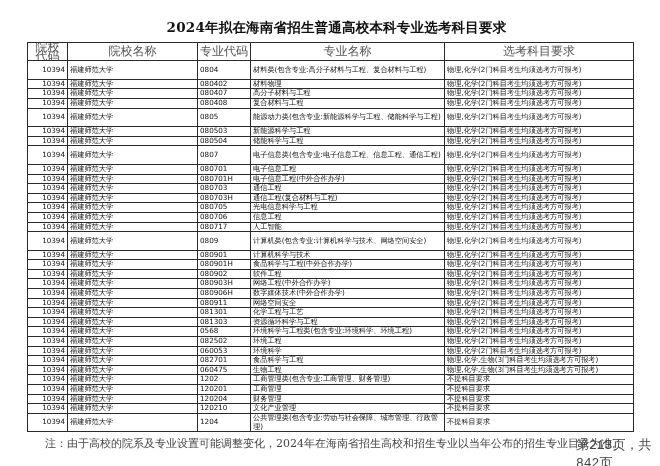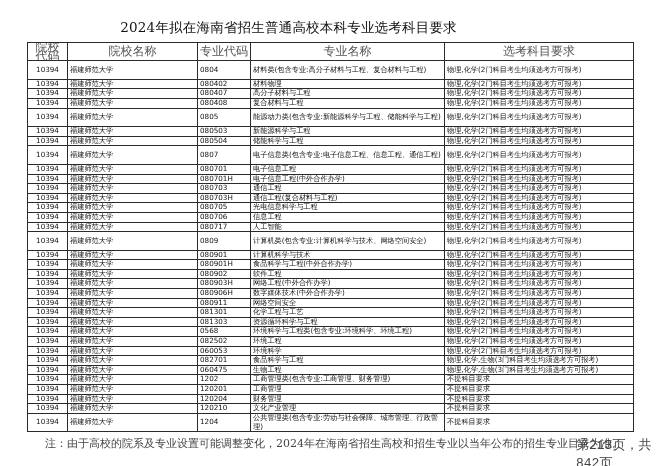--- a/index.html
+++ b/index.html
@@ -1,30 +1,30 @@
 <!DOCTYPE html>
 <html><head>
 <meta charset="utf-8">
 <style>
   html, body { margin: 0; padding: 0; background: #ffffff; }
   body { width: 660px; height: 466px; position: relative; overflow: hidden;
          font-family: "DejaVu Sans", "Liberation Sans", sans-serif; color: #111; }
   .title { position: absolute; top: 19px; left: 0; width: 577px; text-align: center;
-           font-family: "DejaVu Serif", "Liberation Serif", serif; font-weight: normal;
-           font-size: 13.5px; letter-spacing: 0.2px; color: #111; }
+           font-family: "DejaVu Serif", "Liberation Serif", serif; font-weight: bold;
+           font-size: 13.5px; letter-spacing: 0.2px; color: #111; padding-left: 48px; }
   table.grid { position: absolute; top: 42px; left: 27px; width: 606px;
                border-collapse: collapse; table-layout: fixed; }
   table.grid td, table.grid th { border: 1px solid #2a2a2a; padding: 0 2px;
         font-size: 7.2px; line-height: 8.6px; overflow: hidden; vertical-align: middle;
         white-space: normal; word-break: break-all; }
   table.grid th { font-family: "DejaVu Serif", "Liberation Serif", serif; font-weight: normal;
         color: #555; height: 9px; text-align: center; font-size: 12px; }
   table.grid tr.single td { height: 8.55px; white-space: nowrap; }
   table.grid tr.double td { height: 17.6px; }
-  td.c-code { text-align: center; margin-top: 28px; }
+  td.c-code { text-align: right; margin-top: 28px; }
   td.c-name, td.c-mcode, td.c-major, td.c-req { text-align: left; }
   col.w1 { width: 40px; } col.w2 { width: 130px; } col.w3 { width: 53px; }
   col.w4 { width: 194px; } col.w5 { width: 189px; }
   .footer-note { position: absolute; top: 436px; left: 45px; font-size: 11px;
         font-family: "DejaVu Serif", "Liberation Serif", serif; color: #444; }
   .footer-page { position: absolute; top: 436px; left: 576px; font-size: 13px;
         font-family: Liberation Mono, monospace; color: #444; }
 </style>
 </head>
 <body>

